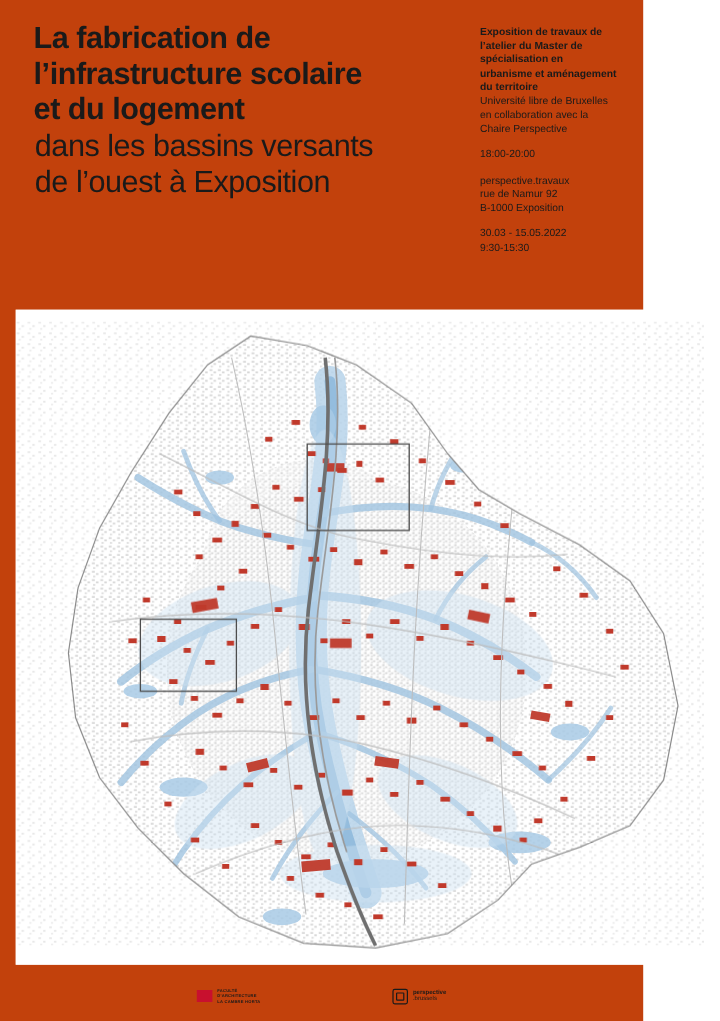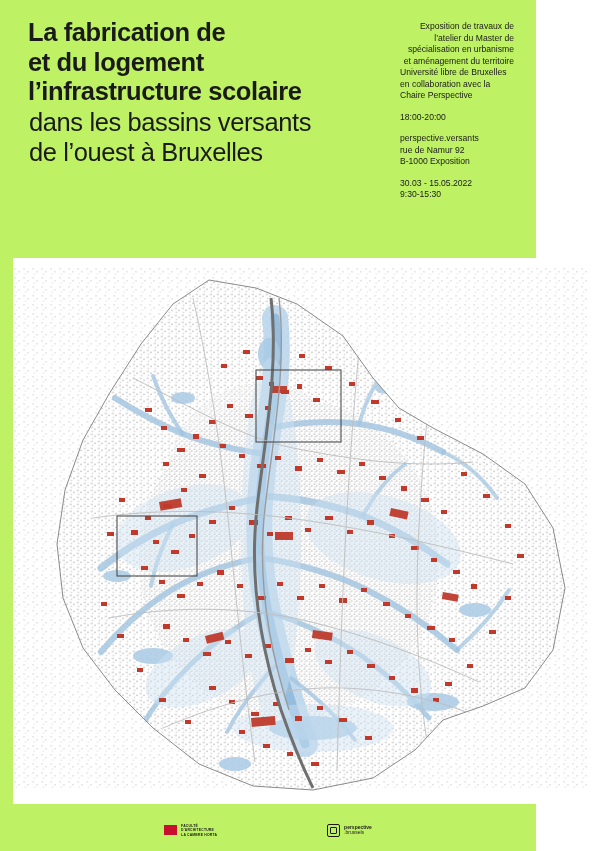--- a/index.html
+++ b/index.html
@@ -12,21 +12,21 @@
     height: 851px;
     overflow: hidden;
     font-family: "Liberation Sans", sans-serif;
     color: #1a1a1a;
     position: relative;
   }
   .poster {
     position: relative;
     width: 536px;
     height: 851px;
-    background: #bef264;
+    background: #c2410c;
   }
 
   
   .header {
     position: absolute;
     top: 18px;
     left: 28px;
     right: 22px;
     display: flex;
     align-items: flex-start;
@@ -50,23 +50,22 @@
     letter-spacing: -0.4px;
     margin: 1px;
   }
   .info-block {
     flex: 1 1 auto;
     padding-top: 3px;
     font-size: 8.6px;
     line-height: 1.34;
   }
   .info-bold {
-    font-weight: normal;
+    font-weight: bold;
     margin: 0 0 0 0;
-    text-align: right;
   }
   .info-reg {
     font-weight: normal;
     margin: 0;
   }
   .info-gap {
     height: 10px;
   }
 
   
@@ -144,33 +143,33 @@
 </style>
 </head>
 <body>
 
 <div class="poster">
 
   <div class="header">
 
     <div class="title-block">
       <div class="title-bold">La fabrication de</div>
+      <div class="title-bold">l’infrastructure scolaire</div>
       <div class="title-bold">et du logement</div>
-      <div class="title-bold">l’infrastructure scolaire</div>
       <div class="title-light">dans les bassins versants</div>
-      <div class="title-light">de l’ouest à Bruxelles</div>
+      <div class="title-light">de l’ouest à Exposition</div>
     </div>
 
     <div class="info-block">
       <p class="info-bold">Exposition de travaux de l’atelier du Master de spécialisation en urbanisme et aménagement du territoire</p>
       <p class="info-reg">Université libre de Bruxelles en collaboration avec la Chaire Perspective</p>
       <div class="info-gap"></div>
       <p class="info-reg">18:00-20:00</p>
       <div class="info-gap"></div>
-      <p class="info-reg">perspective.versants</p>
+      <p class="info-reg">perspective.travaux</p>
       <p class="info-reg">rue de Namur 92</p>
       <p class="info-reg">B-1000 Exposition</p>
       <div class="info-gap"></div>
       <p class="info-reg">30.03 - 15.05.2022</p>
       <p class="info-reg">9:30-15:30</p>
     </div>
   </div>
 
   <div class="map-wrap">
     <svg width="574" height="546" viewBox="0 0 574 546" xmlns="http://www.w3.org/2000/svg">

